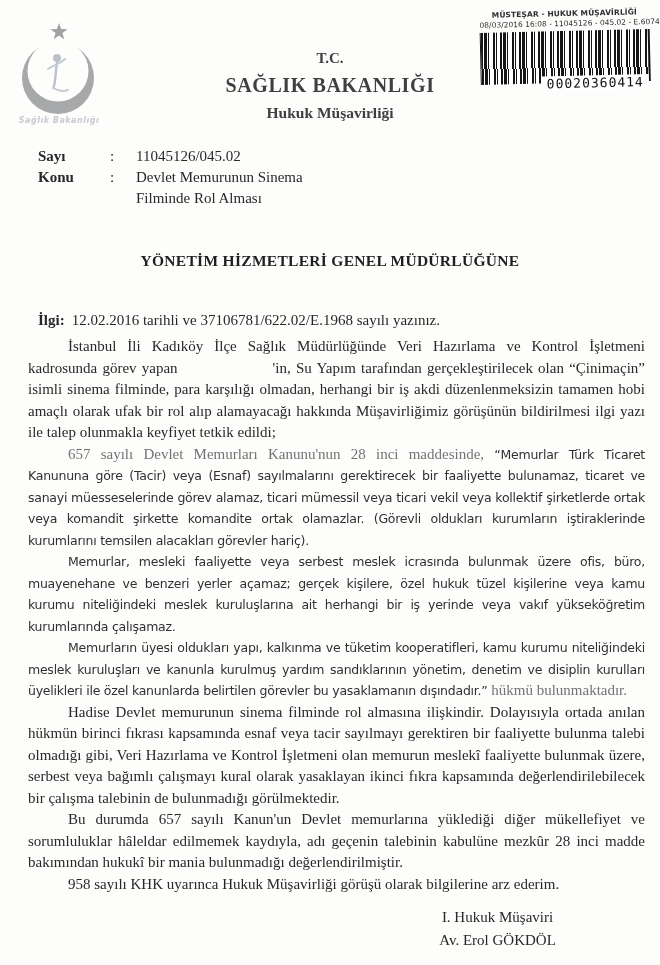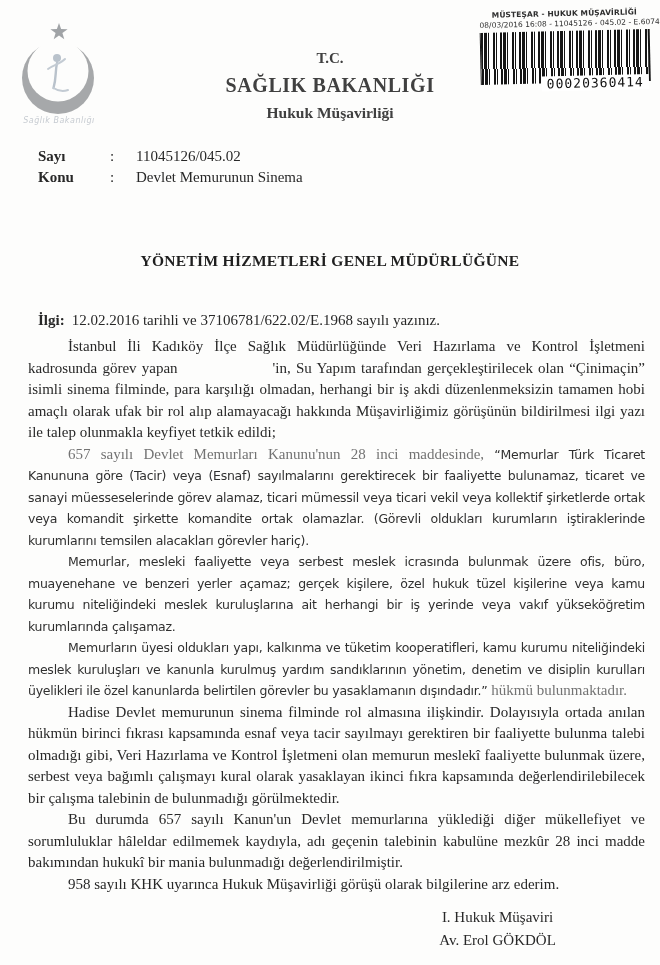--- a/index.html
+++ b/index.html
@@ -8,21 +8,21 @@
     background:#fdfdfc; overflow:hidden;
     color:#282828; font-family:"Liberation Serif", serif;
   }
 
   
   .logo { position:absolute; left:8px; top:20px; width:102px; height:116px; }
   .logo svg { display:block; }
   .logo-caption {
     position:absolute; left:0; right:0; top:96px; text-align:center;
     font-family:"DejaVu Sans", sans-serif; font-style:italic;
-    font-size:8px; color:#c6cbd1; letter-spacing:0.5px;
+    font-size:8px; color:#c6cbd1; letter-spacing:0.5px;font-weight:bold;
   }
 
   
   .header { position:absolute; top:50px; left:0; right:0; text-align:center; font-weight:bold; color:#404040; }
   .header .tc       { font-size:15px; margin-bottom:7px; }
   .header .ministry { font-size:20px; letter-spacing:0.6px; margin-bottom:7px; }
   .header .dept     { font-size:15.5px; }
 
   
   .stamp {
@@ -120,20 +120,21 @@
       <span class="meta-value">11045126/045.02</span>
     </div>
     <div class="meta-row">
       <span class="meta-label">Konu</span>
       <span class="meta-colon">:</span>
       <span class="meta-value">Devlet Memurunun Sinema</span>
     </div>
     <div class="meta-row">
       <span class="meta-label"></span>
       <span class="meta-colon"></span>
+      <span class="meta-value">Filminde Rol Alması</span>
     </div>
   </div>
 
   <div class="recipient">YÖNETİM HİZMETLERİ GENEL MÜDÜRLÜĞÜNE</div>
 
   <div class="ilgi">
     <span class="ilgi-label">İlgi:</span><span>12.02.2016 tarihli ve 37106781/622.02/E.1968 sayılı yazınız.</span>
   </div>
 
   <div class="body">

